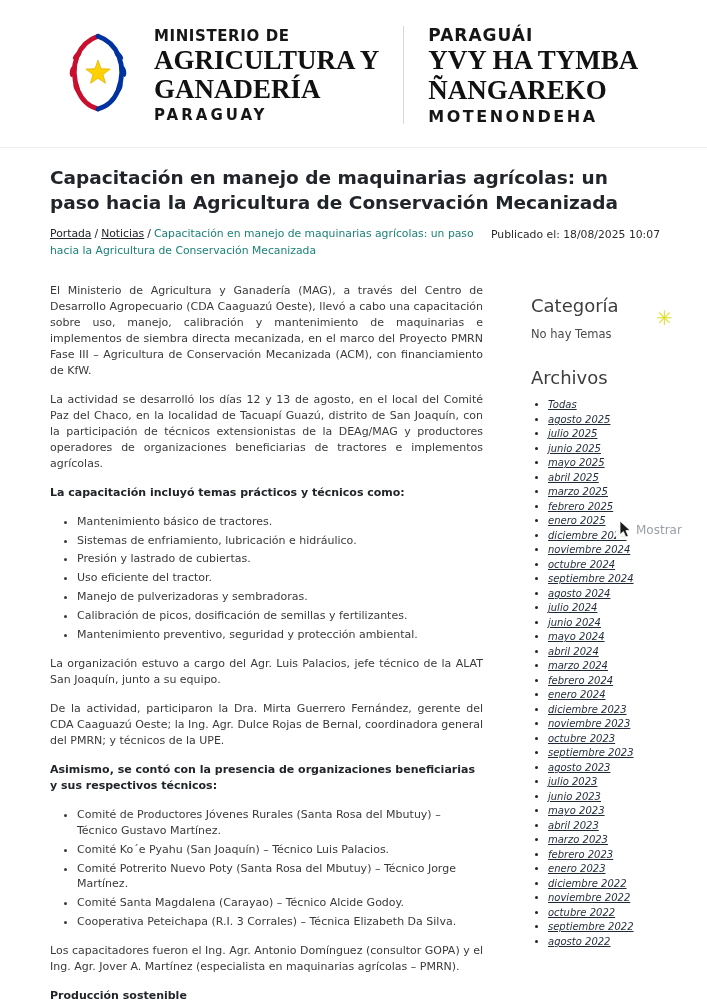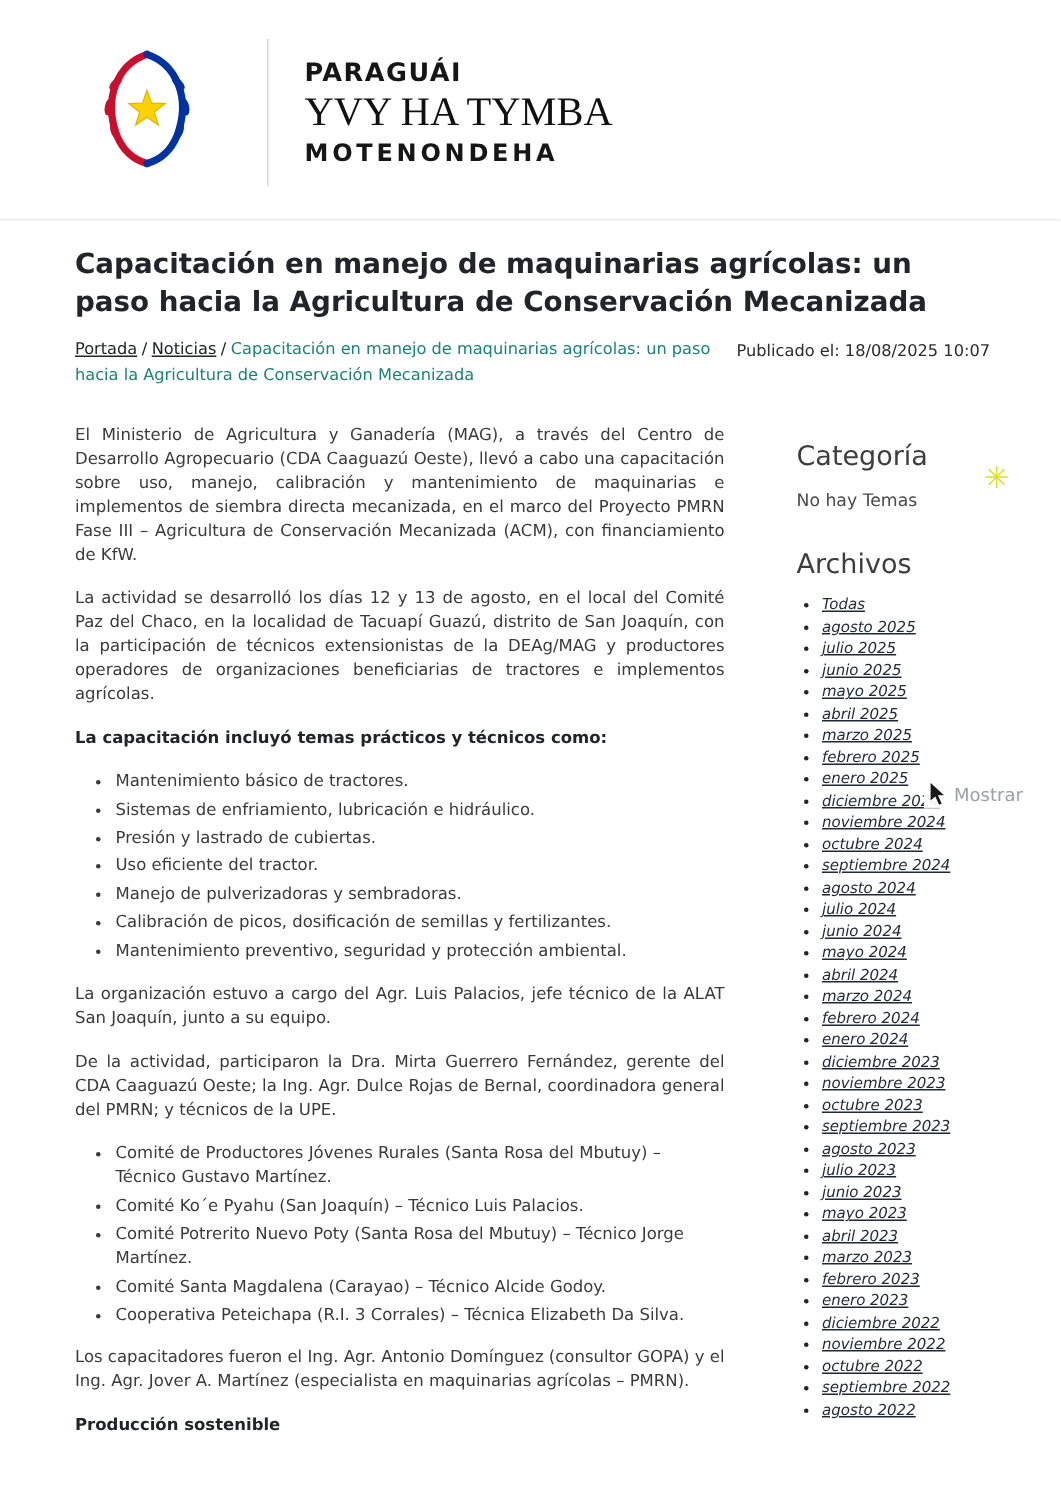--- a/index.html
+++ b/index.html
@@ -18,21 +18,21 @@
     border-bottom: 1px solid #ededed;
   }
   .logo { flex: 0 0 auto; margin-right: 16px; }
   .ministry-text { line-height: 1.08; }
   .mt-small { font-size: 15px; font-weight: bold; letter-spacing: .6px; color: #161616; margin-bottom: 2px; }
   .mt-big   { font-family: "Liberation Serif", "DejaVu Serif", serif; font-size: 27px; font-weight: bold; color: #111; }
   .mt-country { font-size: 15px; font-weight: bold; letter-spacing: 3px; color: #161616; margin-top: 3px; }
   .header-divider { width: 1px; height: 98px; background: #d8d8d8; margin: 0 24px; flex: 0 0 auto; }
   .guarani-text { line-height: 1.08; }
   .gt-small { font-size: 17px; font-weight: bold; letter-spacing: 1px; color: #161616; margin-bottom: 2px; }
-  .gt-big   { font-family: "Liberation Serif", "DejaVu Serif", serif; font-size: 27px; font-weight: normal; color: #111; }
+  .gt-big   { font-family: "Liberation Serif", "DejaVu Serif", serif; font-size: 27px; font-weight: bold; color: #111; }
   .gt-country { font-size: 16px; font-weight: bold; letter-spacing: 2.5px; color: #161616; margin-top: 3px; }
 
   
   main { padding: 18px 47px 0 50px; }
   h1.article-title {
     font-size: 18.5px; font-weight: bold; color: #212529;
     line-height: 1.35; max-width: 612px; margin-bottom: 10px;
   }
   .meta-row { display: flex; justify-content: space-between; align-items: flex-start; margin-bottom: 24px; }
   .breadcrumb { font-size: 10.8px; color: #212529; max-width: 425px; line-height: 1.55; }
@@ -84,26 +84,33 @@
         <ellipse cx="24" cy="30" rx="7" ry="3.2" transform="rotate(-45 24 30)" fill="#c8102e"></ellipse>
         <ellipse cx="18" cy="50" rx="7" ry="3.2" transform="rotate(-80 18 50)" fill="#c8102e"></ellipse>
         <ellipse cx="23" cy="70" rx="7" ry="3.2" transform="rotate(-110 23 70)" fill="#c8102e"></ellipse>
         <ellipse cx="76" cy="30" rx="7" ry="3.2" transform="rotate(45 76 30)" fill="#0033a0"></ellipse>
         <ellipse cx="82" cy="50" rx="7" ry="3.2" transform="rotate(80 82 50)" fill="#0033a0"></ellipse>
         <ellipse cx="77" cy="70" rx="7" ry="3.2" transform="rotate(110 77 70)" fill="#0033a0"></ellipse>
         <polygon points="50,36 53.8,46.7 65.2,47.1 56.2,54 59.4,64.9 50,58.5 40.6,64.9 43.8,54 34.8,47.1 46.2,46.7" fill="#ffd100" stroke="#e0b400" stroke-width="1"></polygon>
       </svg>
     </div>
 
+    <div class="ministry-text">
+      <div class="mt-small">MINISTERIO DE</div>
+      <div class="mt-big">AGRICULTURA Y</div>
+      <div class="mt-big">GANADERÍA</div>
+      <div class="mt-country">PARAGUAY</div>
+    </div>
 
     <div class="header-divider"></div>
 
     <div class="guarani-text">
       <div class="gt-small">PARAGUÁI</div>
       <div class="gt-big">YVY HA TYMBA</div>
+      <div class="gt-big">ÑANGAREKO</div>
       <div class="gt-country">MOTENONDEHA</div>
     </div>
   </header>
 
   <main>
     <h1 class="article-title">Capacitación en manejo de maquinarias agrícolas: un paso hacia la Agricultura de Conservación Mecanizada</h1>
 
     <div class="meta-row">
       <nav class="breadcrumb">
         <a>Portada</a><span class="sep">/</span><a>Noticias</a><span class="sep">/</span><span class="current">Capacitación en manejo de maquinarias agrícolas: un paso hacia la Agricultura de Conservación Mecanizada</span>
@@ -124,20 +131,21 @@
             <li>Presión y lastrado de cubiertas.</li>
             <li>Uso eficiente del tractor.</li>
             <li>Manejo de pulverizadoras y sembradoras.</li>
             <li>Calibración de picos, dosificación de semillas y fertilizantes.</li>
             <li>Mantenimiento preventivo, seguridad y protección ambiental.</li>
           </ul>
 
         <p>La organización estuvo a cargo del Agr. Luis Palacios, jefe técnico de la ALAT San Joaquín, junto a su equipo.</p>
         <p>De la actividad, participaron la Dra. Mirta Guerrero Fernández, gerente del CDA Caaguazú Oeste; la Ing. Agr. Dulce Rojas de Bernal, coordinadora general del PMRN; y técnicos de la UPE.</p>
 
+        <p class="bold-h">Asimismo, se contó con la presencia de organizaciones beneficiarias y sus respectivos técnicos:</p>
         <ul>
             <li>Comité de Productores Jóvenes Rurales (Santa Rosa del Mbutuy) – Técnico Gustavo Martínez.</li>
             <li>Comité Ko´e Pyahu (San Joaquín) – Técnico Luis Palacios.</li>
             <li>Comité Potrerito Nuevo Poty (Santa Rosa del Mbutuy) – Técnico Jorge Martínez.</li>
             <li>Comité Santa Magdalena (Carayao) – Técnico Alcide Godoy.</li>
             <li>Cooperativa Peteichapa (R.I. 3 Corrales) – Técnica Elizabeth Da Silva.</li>
           </ul>
 
         <p>Los capacitadores fueron el Ing. Agr. Antonio Domínguez (consultor GOPA) y el Ing. Agr. Jover A. Martínez (especialista en maquinarias agrícolas – PMRN).</p>
         <p class="bold-h">Producción sostenible</p>

